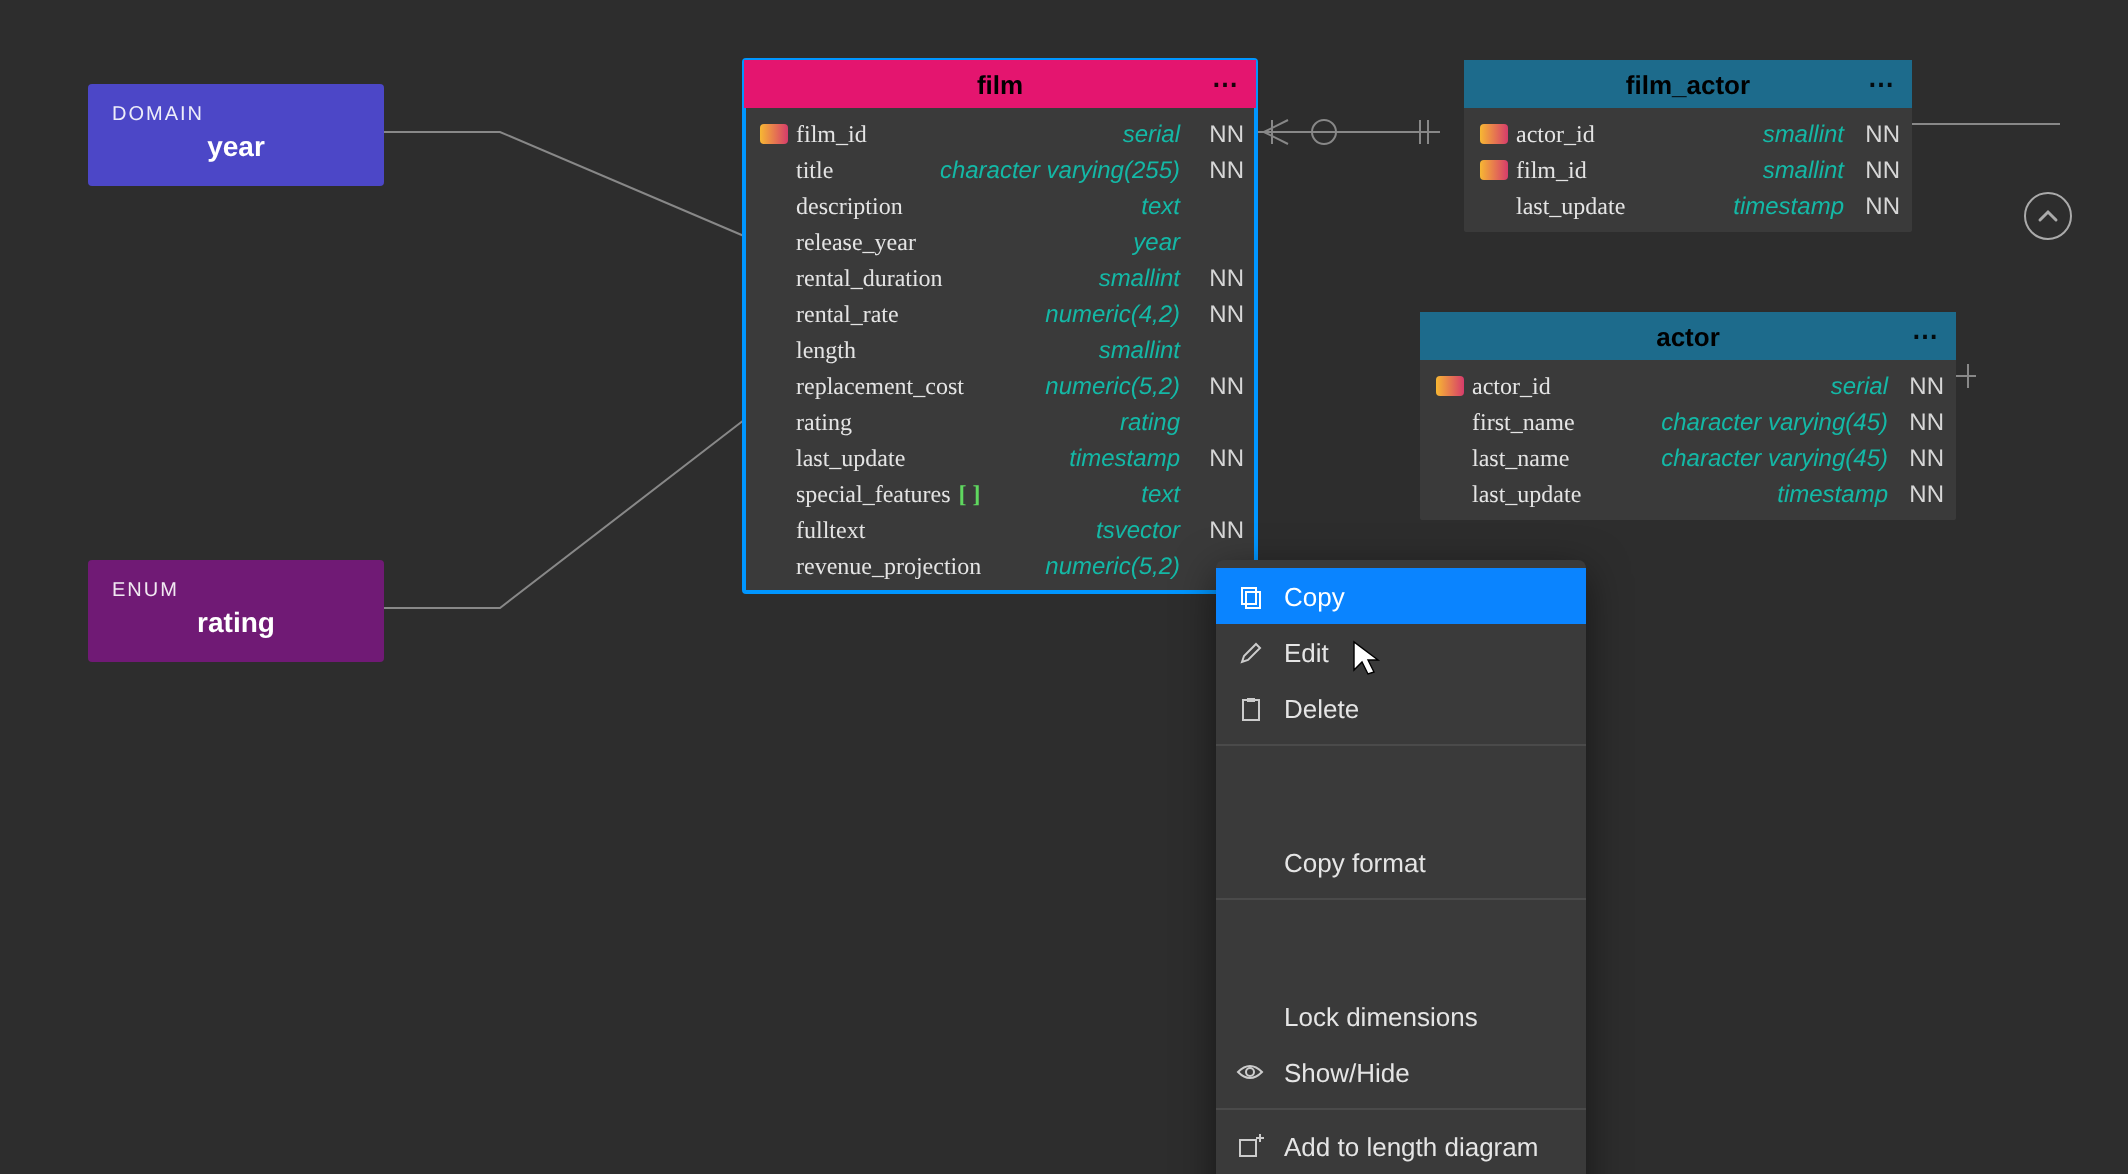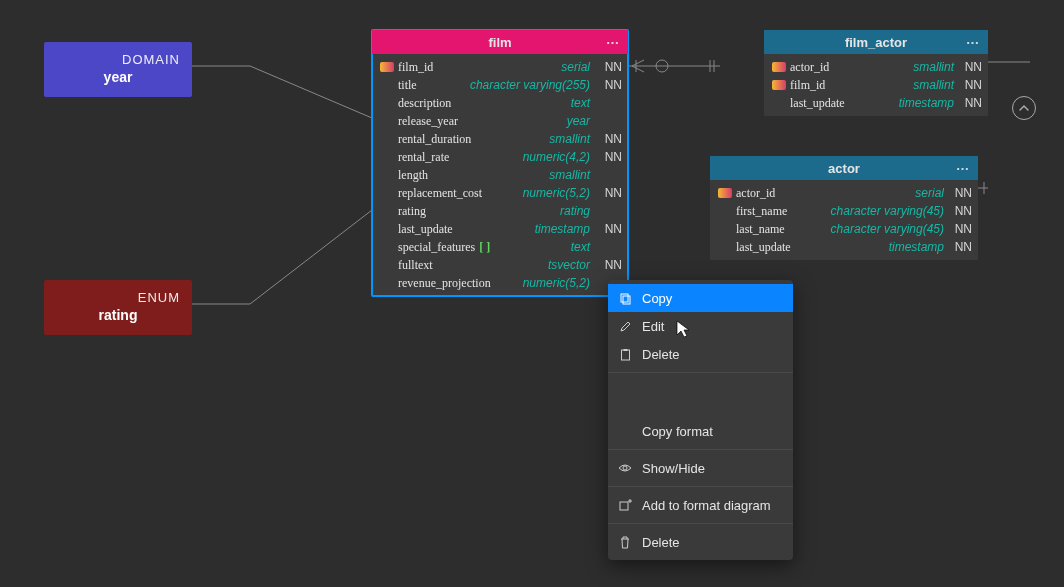--- a/index.html
+++ b/index.html
@@ -20,48 +20,48 @@
 
 
 .type-box {
   position: absolute;
   width: 148px;
   border-radius: 2px;
   padding: 10px 12px 12px 12px;
   color: #fff;
 }
 .type-box .kind {
-  font-size: 13px;
+  font-size: 10px;
   letter-spacing: 1px;
-  text-align: right;
+  text-align: left;
   opacity: 0.9;
 }
 .type-box .tname {
   font-size: 14px;
   font-weight: 600;
   text-align: center;
   margin-top: 2px;
 }
 .domain-box { background: #4c47c7; }
-.enum-box { background: #7f1d1d; }
+.enum-box { background: #701a75; }
 
 
 .tbl {
   position: absolute;
   background: #3a3a3a;
   border-radius: 1px;
   font-size: 12px;
 }
 .tbl.selected { outline: 2px solid #0096ff; outline-offset: -1px; }
 .tbl-header {
   height: 24px;
   display: flex;
   align-items: center;
   justify-content: center;
-  color: #e5e5e5;
+  color: #000000;
   font-weight: 700;
   font-size: 13px;
   position: relative;
 }
 .tbl-header .dots {
   position: absolute;
   right: 8px;
   top: 50%;
   transform: translateY(-50%);
   font-size: 13px;
@@ -245,21 +245,21 @@
         </div>
         <div class="col-row">
           <span class="key-cell"></span>
           <span class="col-name">revenue_projection</span>
           <span class="col-type">numeric(5,2)</span>
           <span class="col-nn"></span>
         </div>
       </div>
   </div>
 
-  <div class="tbl" style="left:764px; top:30px; width:224px;">
+  <div class="tbl" style="left:732px; top:30px; width:224px;">
     <div class="tbl-header hdr-teal">
       <span>film_actor</span>
       <span class="dots">⋯</span>
     </div>
     <div class="tbl-body" id="filmactor-body">
         <div class="col-row narrow">
           <span class="key-cell">
             <span class="key-icon"></span>
           </span>
           <span class="col-name">actor_id</span>
@@ -349,38 +349,41 @@
             <rect x="4.5" y="1" width="4" height="2" fill="#ccc"></rect>
           </svg>
         </span>
       <span>Delete</span>
     </div>
     <div class="ctx-sep"></div>
     <div class="ctx-item noicon">
       <span>Copy format</span>
     </div>
     <div class="ctx-sep"></div>
+    <div class="ctx-item noicon">
+      <span>Lock dimensions</span>
+    </div>
     <div class="ctx-item">
       <span class="mi">
           <svg width="14" height="10" viewBox="0 0 14 10">
             <path d="M1 5 Q7 -1 13 5 Q7 11 1 5 Z" stroke="#ccc" stroke-width="1" fill="none"></path>
             <circle cx="7" cy="5" r="2" stroke="#ccc" fill="none"></circle>
           </svg>
         </span>
       <span>Show/Hide</span>
     </div>
     <div class="ctx-sep"></div>
     <div class="ctx-item">
       <span class="mi">
           <svg width="13" height="13" viewBox="0 0 13 13">
             <rect x="1" y="3" width="8" height="8" stroke="#ccc" fill="none"></rect>
             <path d="M9 2 L13 2 M11 0 L11 4" stroke="#ccc"></path>
           </svg>
         </span>
-      <span>Add to format diagram</span>
+      <span>Add to length diagram</span>
     </div>
     <div class="ctx-sep"></div>
     <div class="ctx-item">
       <span class="mi">
           <svg width="12" height="13" viewBox="0 0 12 13">
             <path d="M2 3 L10 3 M3 3 L3.5 12 L8.5 12 L9 3 M4 3 L4 1 L8 1 L8 3" stroke="#ccc" stroke-width="1" fill="none"></path>
           </svg>
         </span>
       <span>Delete</span>
     </div>

